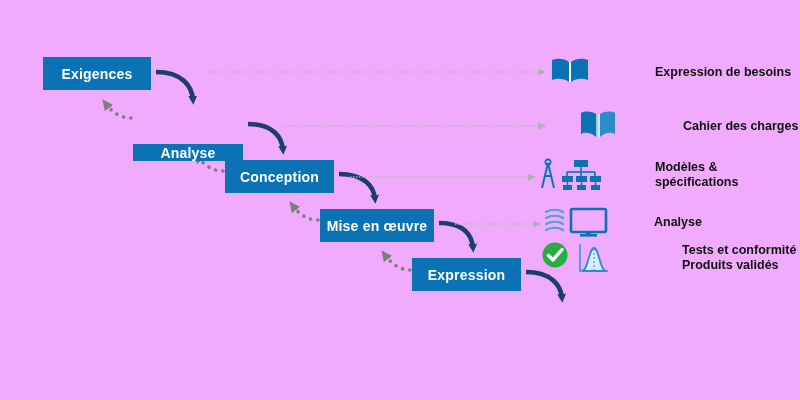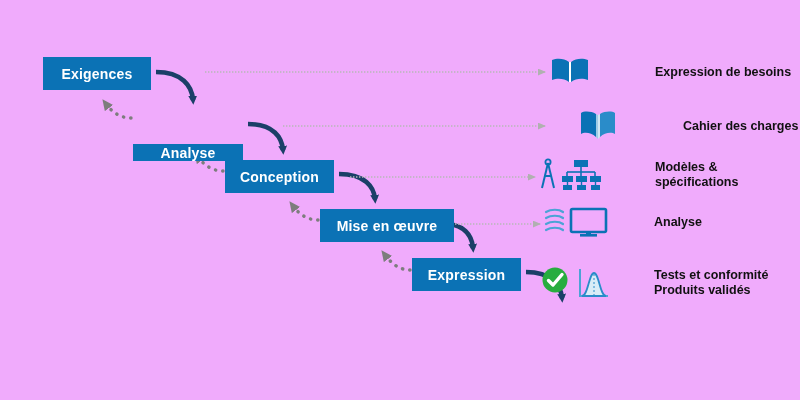--- a/index.html
+++ b/index.html
@@ -108,21 +108,21 @@
   </div>
 
   <div class="stage-box" style="left:133px; top:97px; width:110px; height:17px;margin-top:47px;">
     <span class="stage-label">Analyse</span>
   </div>
 
   <div class="stage-box" style="left:225px; top:160px; width:109px; height:33px;">
     <span class="stage-label">Conception</span>
   </div>
 
-  <div class="stage-box" style="left:320px; top:209px; width:134px; height:33px;text-align:right;">
+  <div class="stage-box" style="left:320px; top:209px; width:114px; height:33px;text-align:right;">
     <span class="stage-label">Mise en œuvre</span>
   </div>
 
   <div class="stage-box" style="left:412px; top:258px; width:109px; height:33px;">
     <span class="stage-label">Expression</span>
   </div>
 
 
   <div class="deliverable-row" style="left:550px; top:56px;">
     <span class="deliverable-icon">
@@ -190,21 +190,21 @@
           <path d="M3 24 C 8 21, 16 21, 20 24"></path>
         </g>
         <rect x="28" y="3" width="35" height="23" rx="1.5" fill="none" stroke="#0b72b5" stroke-width="2.6"></rect>
         <rect x="43" y="26" width="5" height="3" fill="#0b72b5"></rect>
         <rect x="37" y="28" width="17" height="2.6" fill="#0b72b5"></rect>
       </svg>
     </span>
     <span class="deliverable-text">Analyse</span>
   </div>
 
-  <div class="deliverable-row" style="left:540px; top:265px;">
+  <div class="deliverable-row" style="left:540px; top:240px;gap:28px;">
     <span class="deliverable-icon" style="width:75px; flex:0 0 75px;">
       <svg width="70" height="36" viewBox="0 0 70 36">
         <circle cx="15" cy="15" r="12.5" fill="#27ad3f"></circle>
         <path d="M8.5 15.5 L13 20 L22 9.5" fill="none" stroke="#ffffff" stroke-width="3.4" stroke-linecap="round" stroke-linejoin="round"></path>
         <path d="M40 4 L40 31 L68 31" fill="none" stroke="#4ba3d6" stroke-width="2"></path>
         <path d="M42 31 C 48 31, 49 8, 54 8 C 59 8, 60 31, 66 31 Z" fill="#d9ecf7" stroke="#2a8cc9" stroke-width="1.8"></path>
         <path d="M54 9 L54 31" stroke="#2a8cc9" stroke-width="1" stroke-dasharray="2 2" fill="none"></path>
       </svg>
     </span>
     <span class="deliverable-text">Tests et conformité

